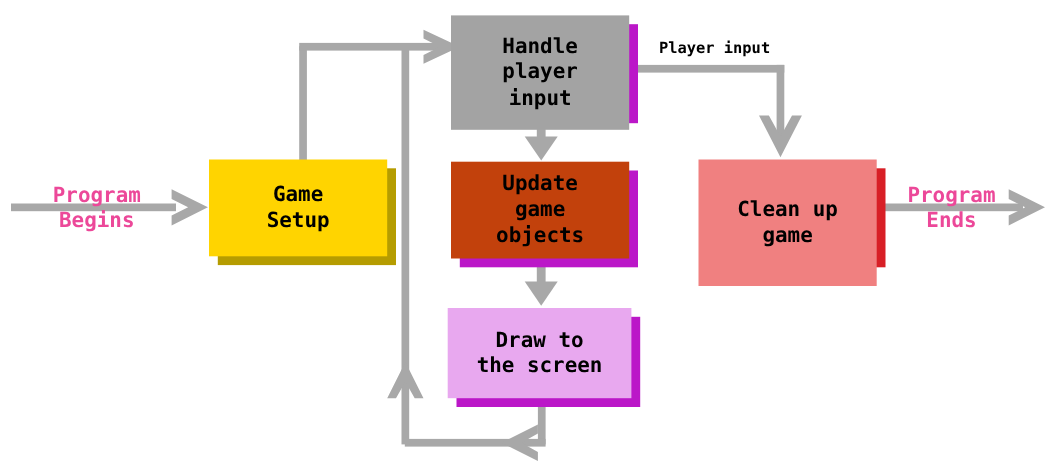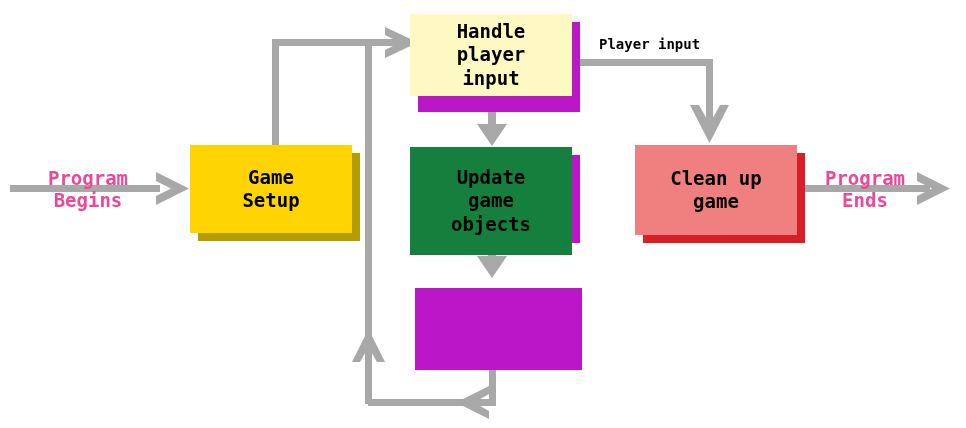--- a/index.html
+++ b/index.html
@@ -113,28 +113,29 @@
       <polygon points="917,172 950,188.5 917,205 917,196 932,188.5 917,181" fill="#a8a8a8"></polygon>
     </g>
   </svg>
 
   <div class="node-shadow" style="left:418px; top:22px; width:162px; height:90px; background:#bb17c8;"></div>
   <div class="node-shadow" style="left:198px; top:153px; width:162px; height:88px; background:#b59c00;"></div>
   <div class="node-shadow" style="left:418px; top:155px; width:162px; height:88px; background:#bb17c8;"></div>
   <div class="node-shadow" style="left:643px; top:153px; width:162px; height:90px; background:#d81f26;"></div>
   <div class="node-shadow" style="left:415px; top:288px; width:167px; height:82px; background:#bb17c8;"></div>
 
-  <div class="node" style="left:410px; top:14px; width:162px; height:82px; background:#fef9c3; font-size:19px;">Handle<br>player<br>input</div>
+  <div class="node" style="left:410px; top:14px; width:162px; height:104px; background:#a3a3a3; font-size:19px;">Handle<br>player<br>input</div>
 
   <div class="node" style="left:190px; top:145px; width:162px; height:88px; background:#ffd400; font-size:19px;">Game<br>Setup</div>
 
-  <div class="node" style="left:410px; top:147px; width:162px; height:108px; background:#15803d; font-size:19px;">Update<br>game<br>objects</div>
+  <div class="node" style="left:410px; top:147px; width:162px; height:88px; background:#c2410c; font-size:19px;">Update<br>game<br>objects</div>
 
-  <div class="node" style="left:635px; top:145px; width:162px; height:90px; background:#f08080; font-size:19px;">Clean up<br>game</div>
+  <div class="node" style="left:635px; top:145px; width:162px; height:115px; background:#f08080; font-size:19px;">Clean up<br>game</div>
 
+  <div class="node" style="left:407px; top:280px; width:167px; height:82px; background:#e8a8ef; font-size:19px;">Draw to<br>the screen</div>
 
   <div class="term-label" style="left:18px; top:167px; width:140px; font-size:19px;">Program<br>Begins</div>
 
   <div class="term-label" style="left:805px; top:167px; width:120px; font-size:19px;">Program<br>Ends</div>
 
   <div class="edge-label" style="left:599px; top:36px; font-size:14px;">Player input</div>
 
 </div>
 
 </body></html>

